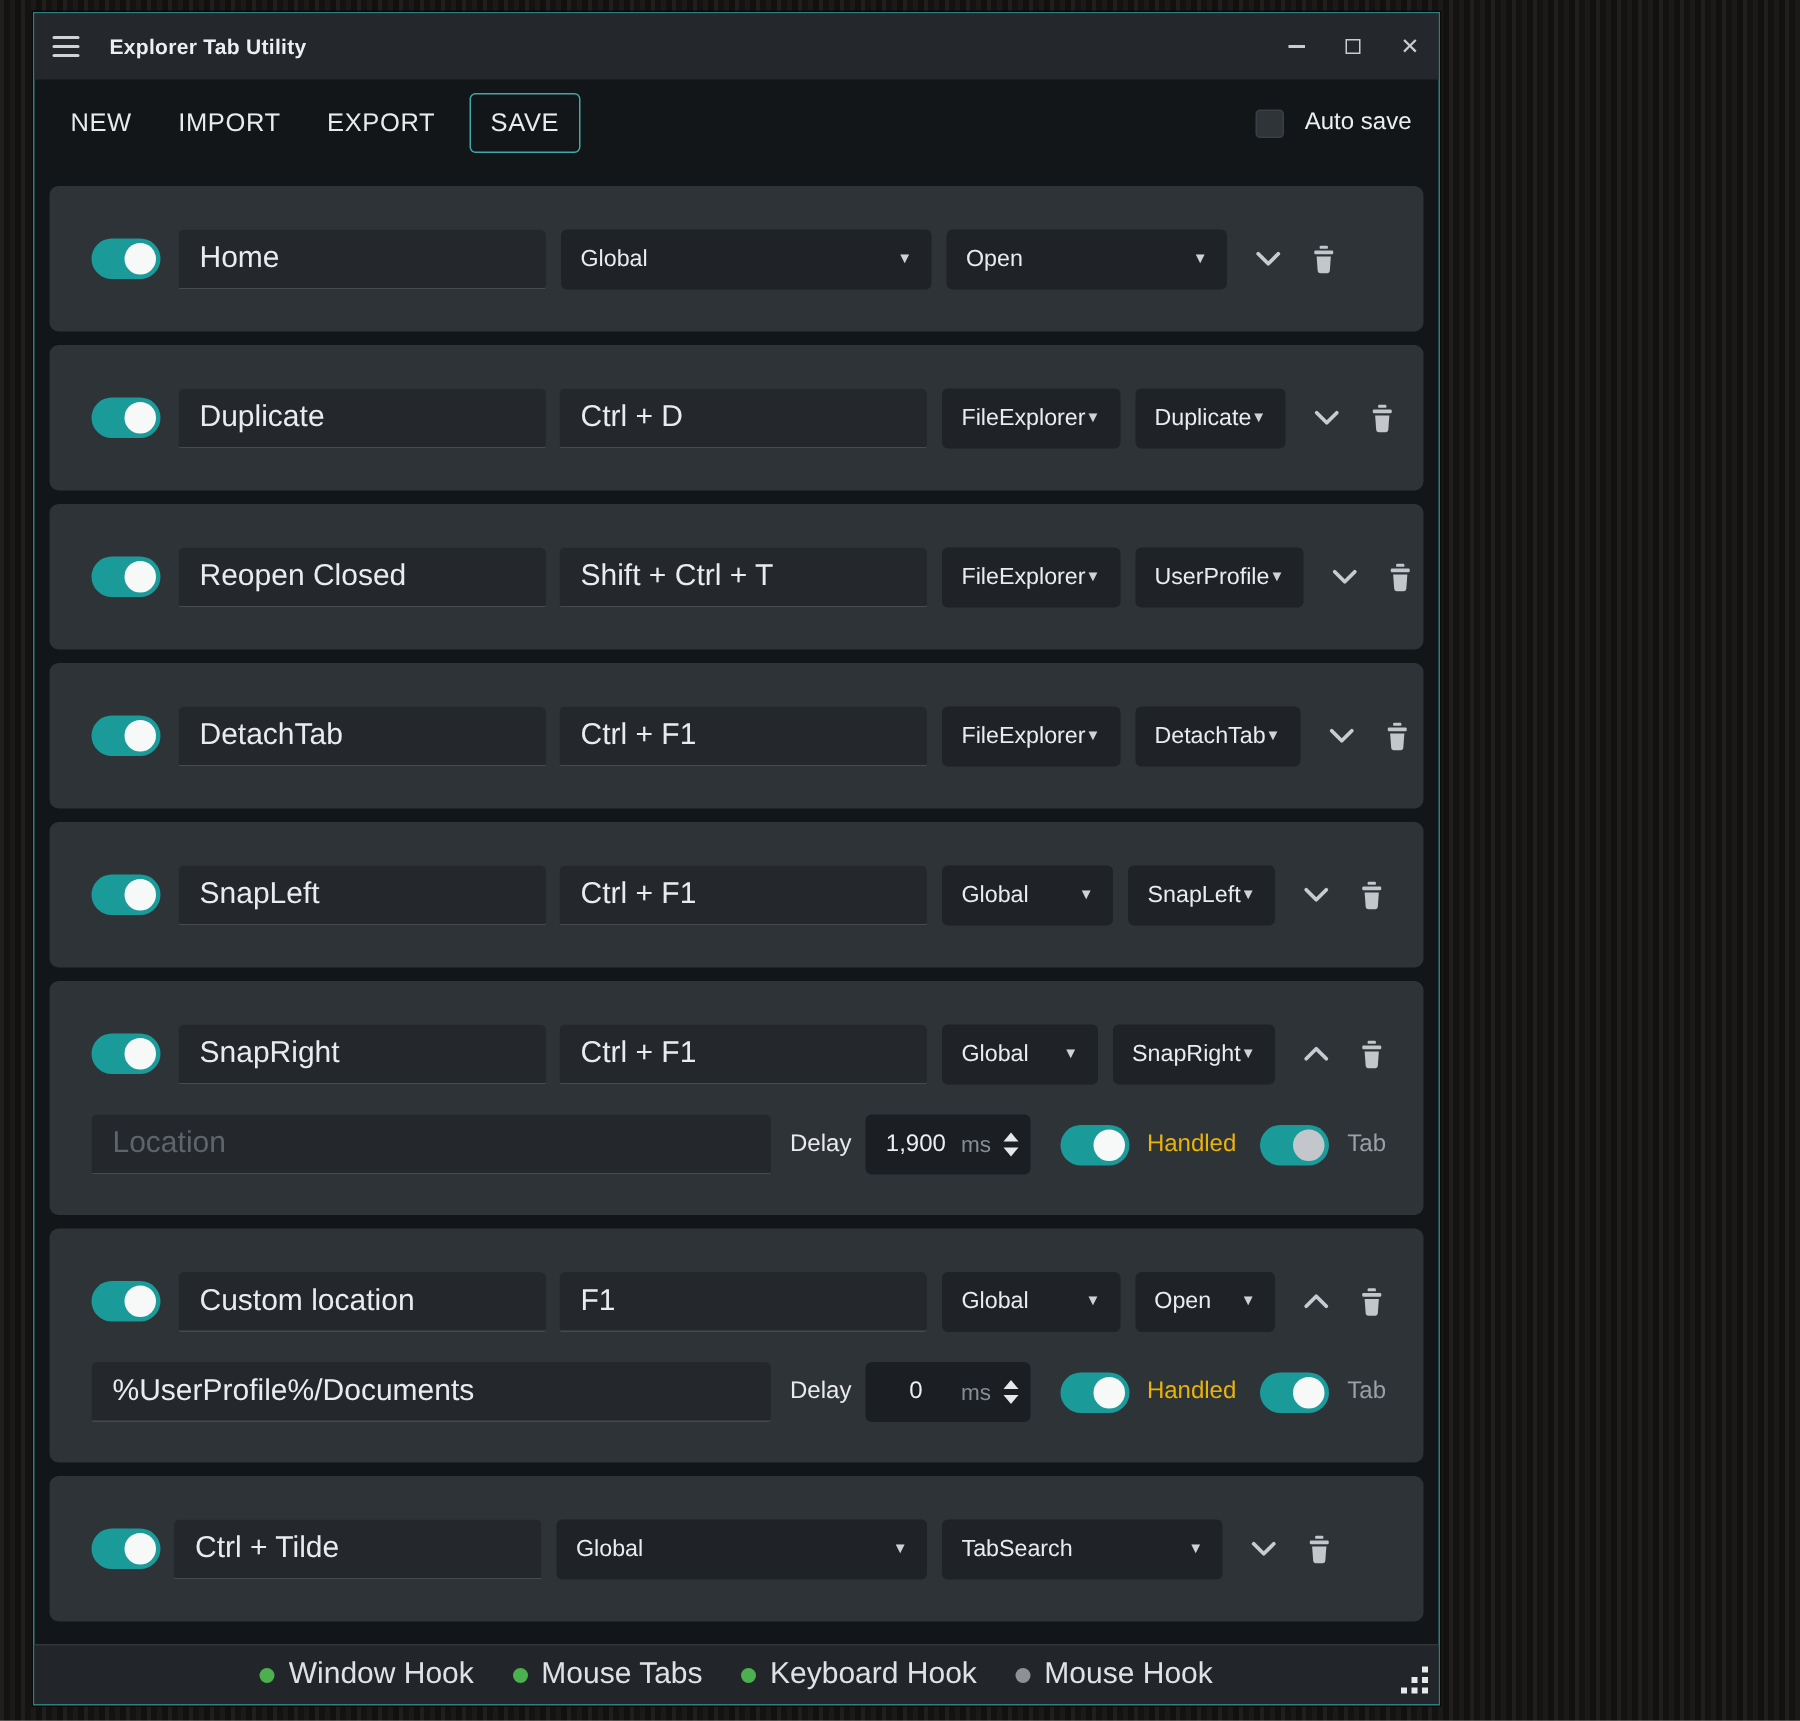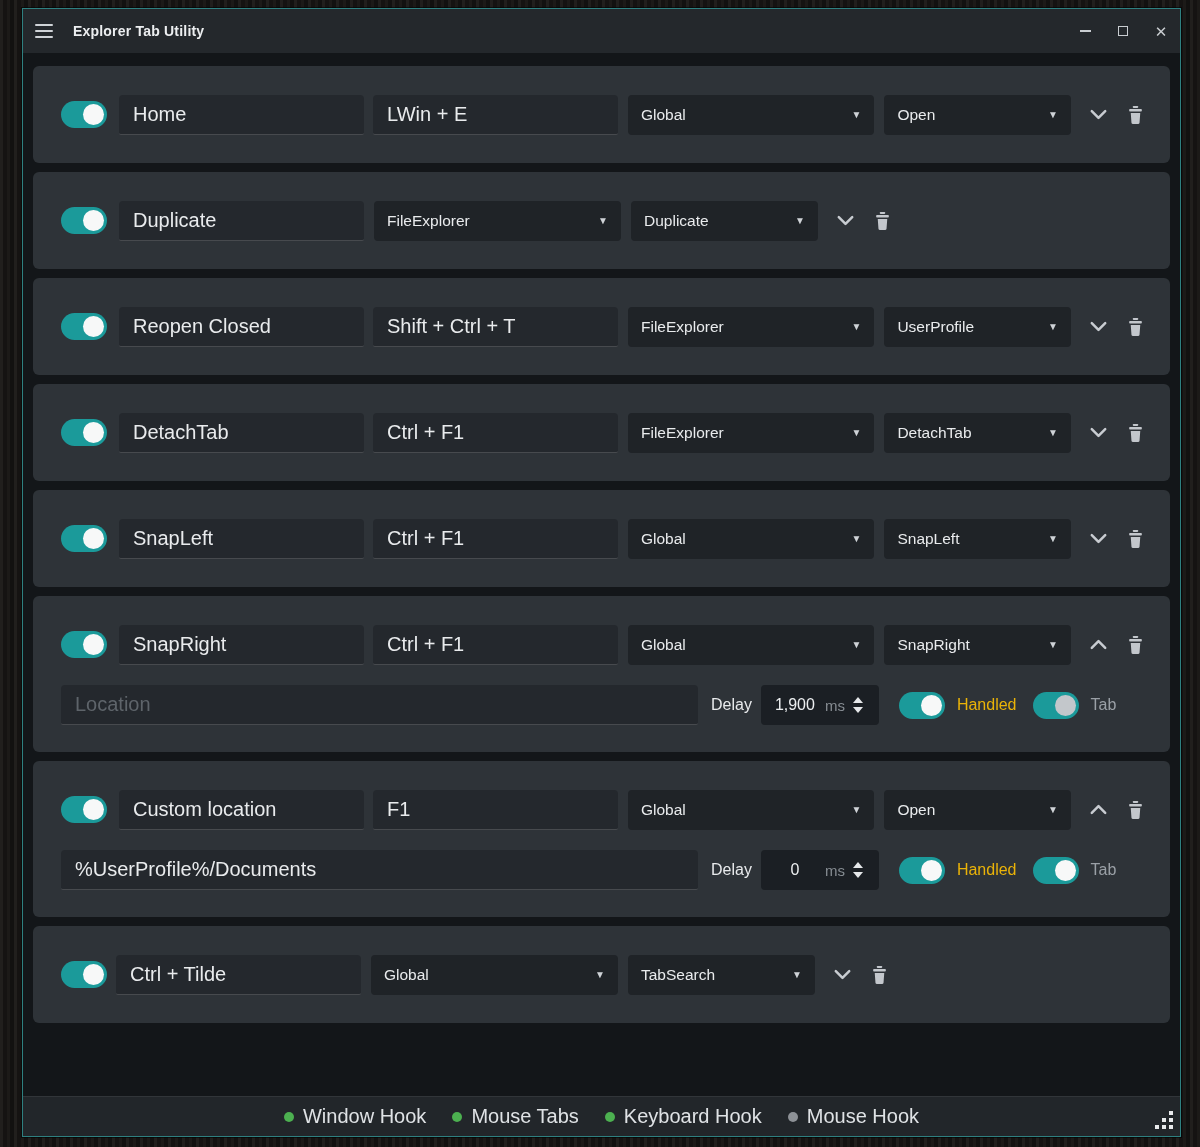--- a/index.html
+++ b/index.html
@@ -2,21 +2,21 @@
 <html><head>
 <meta charset="utf-8">
 <style>
   * { margin:0; padding:0; box-sizing:border-box; font-family:"Liberation Sans","DejaVu Sans",sans-serif; }
   html,body { width:1200px; height:1147px; overflow:hidden; }
   body {
     background:
       repeating-linear-gradient(90deg,#211f1d 0 3px,#151312 3px 7px,#1c1a18 7px 10px,#121110 10px 14px);
   }
   .window {
-    position:absolute; left:22px; top:8px; width:1159px; height:1129px;
+    position:absolute; left:22px; top:8px; width:938px; height:1129px;
     background:#131619; border:1px solid #2e8080; box-shadow:0 0 0 1px rgba(0,0,0,.55);
   }
   
   .titlebar { height:44px; background:#24282c; display:flex; align-items:center; padding-left:12px; }
   .hamburger { width:22px; display:flex; flex-direction:column; gap:4px; cursor:pointer; }
   .hamburger span { display:block; height:2px; width:18px; background:#cfd3d7; border-radius:1px; }
   .win-title { margin-left:16px; color:#eceef0; font-size:14px; font-weight:bold; letter-spacing:.2px; }
   .wincontrols { margin-left:auto; display:flex; height:100%; }
   .winbtn { width:38px; height:100%; background:transparent; border:0; display:flex; align-items:center; justify-content:center; color:#c9cdd1; cursor:pointer; }
   .glyph-min { width:11px; height:1.5px; background:#c9cdd1; display:block; }
@@ -93,29 +93,38 @@
         </button>
       <button class="winbtn">
           <span class="glyph-max"></span>
         </button>
       <button class="winbtn">
           <span class="glyph-close">✕</span>
         </button>
     </div>
   </div>
 
+  <div class="menubar">
+    <button class="menu-btn">NEW</button>
+    <button class="menu-btn">IMPORT</button>
+    <button class="menu-btn">EXPORT</button>
+    <button class="menu-btn focused">SAVE</button>
+    <div class="autosave">
+      <span class="checkbox"></span>
+      <span class="autosave-label">Auto save</span>
+    </div>
+  </div>
 
   <div class="rows" id="rows">
       <div class="card">
     <div class="main-line">
       <div class="switch">
             <div class="knob"></div>
           </div>
       <input class="field name-field" value="Home" style="">
-      <input class="field keys-field" value="LWin + E" style="">
       <div class="dropdown scope-dd">
         <span class="dd-value">Global</span>
         <span class="dd-arrow">▼</span>
       </div>
       <div class="dropdown action-dd">
         <span class="dd-value">Open</span>
         <span class="dd-arrow">▼</span>
       </div>
       <button class="icon-btn chev-btn">
         <svg class="chev-down" width="23" height="23" viewBox="0 0 24 24" fill="none" stroke="#c8ccd1" stroke-width="2.6" stroke-linecap="round" stroke-linejoin="round">
@@ -132,20 +141,21 @@
       </button>
     </div>
 
   </div>
       <div class="card">
     <div class="main-line">
       <div class="switch">
             <div class="knob"></div>
           </div>
       <input class="field name-field" value="Duplicate" style="">
+      <input class="field keys-field" value="Ctrl + D" style="">
       <div class="dropdown scope-dd">
         <span class="dd-value">FileExplorer</span>
         <span class="dd-arrow">▼</span>
       </div>
       <div class="dropdown action-dd">
         <span class="dd-value">Duplicate</span>
         <span class="dd-arrow">▼</span>
       </div>
       <button class="icon-btn chev-btn">
         <svg class="chev-down" width="23" height="23" viewBox="0 0 24 24" fill="none" stroke="#c8ccd1" stroke-width="2.6" stroke-linecap="round" stroke-linejoin="round">

